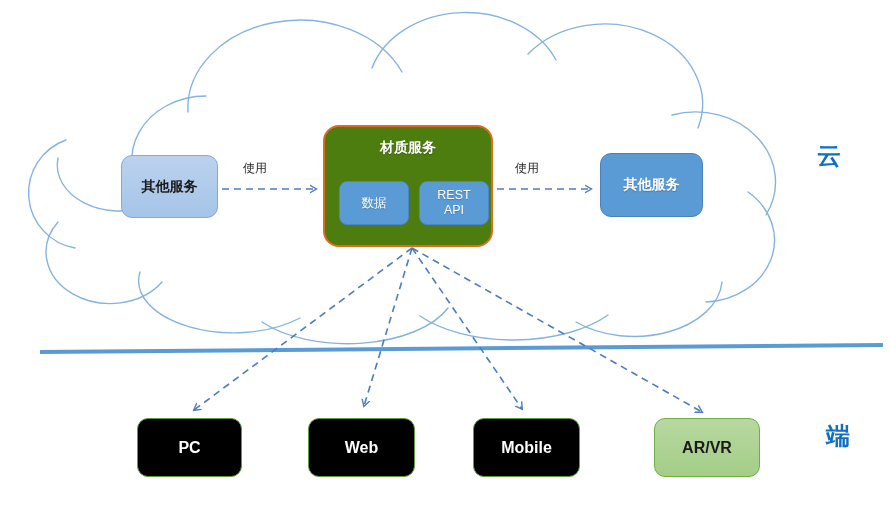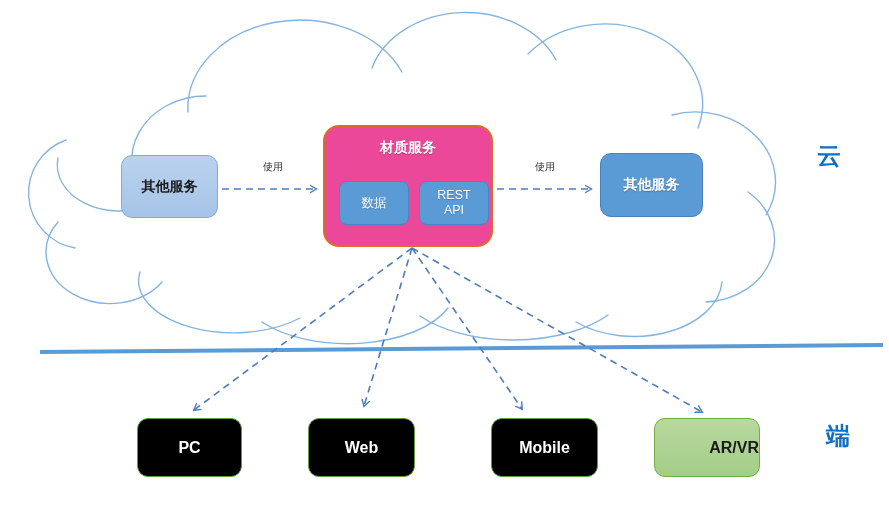--- a/index.html
+++ b/index.html
@@ -19,21 +19,21 @@
     color:#1a1a1a;font-weight:bold;font-size:14px;
   }
   .svc-right{
     left:600px;top:153px;width:103px;height:64px;
     background:#5B9BD5;border:1.5px solid #4981BC;border-radius:11px;
     color:#ffffff;font-weight:bold;font-size:14px;
     text-shadow:0 1px 1px rgba(0,0,0,0.25);
   }
   .material{
     left:323px;top:125px;width:170px;height:122px;
-    background:#ec4899;border:2px solid #DE6C20;border-radius:16px;
+    background:#4d7c0f;border:2px solid #DE6C20;border-radius:16px;
     display:block;
   }
   .material-title{
     margin-top:12px;text-align:center;color:#ffffff;font-weight:bold;font-size:14px;
     text-shadow:0 1px 1px rgba(0,0,0,0.25);
   }
   .subnode{
     position:absolute;display:flex;align-items:center;justify-content:center;
     background:#5B9BD5;border:1.5px solid #4A86C8;border-radius:8px;
     color:#ffffff;font-size:12.5px;text-align:center;line-height:1.2;
@@ -42,28 +42,28 @@
   .sub-data{left:14px;top:54px;width:70px;height:44px;}
   .sub-rest{left:94px;top:54px;width:70px;height:44px;padding:0 17px;}
   .client{
     background:#000000;border:1.5px solid #639C3E;border-radius:11px;
     color:#ffffff;font-weight:bold;font-size:16px;
     text-shadow:0 1px 1px rgba(0,0,0,0.2);
     top:418px;height:59px;
   }
   .client-pc{left:137px;width:105px;}
   .client-web{left:308px;width:107px;}
-  .client-mobile{left:473px;width:107px;margin-left:18px;}
+  .client-mobile{left:473px;width:107px;}
   .client-arvr{
     left:654px;width:106px;
     background:linear-gradient(180deg,#B8D8A0 0%,#A3CE87 100%);
-    border:1.5px solid #70AD47;color:#1a1a1a;text-shadow:none;justify-content:flex-end;
+    border:1.5px solid #70AD47;color:#1a1a1a;text-shadow:none;
   }
   .edge-label{
-    position:absolute;color:#262626;font-size:10px;width:60px;text-align:center;
+    position:absolute;color:#262626;font-size:12px;width:60px;
   }
   .use-left{left:243px;top:160px;}
   .use-right{left:515px;top:160px;}
   .zone-label{
     position:absolute;color:#0F6FC5;font-size:24px;font-weight:bold;
   }
   .zone-cloud{left:817px;top:140px;}
   .zone-client{left:826px;top:420px;}
 </style>
 </head>

